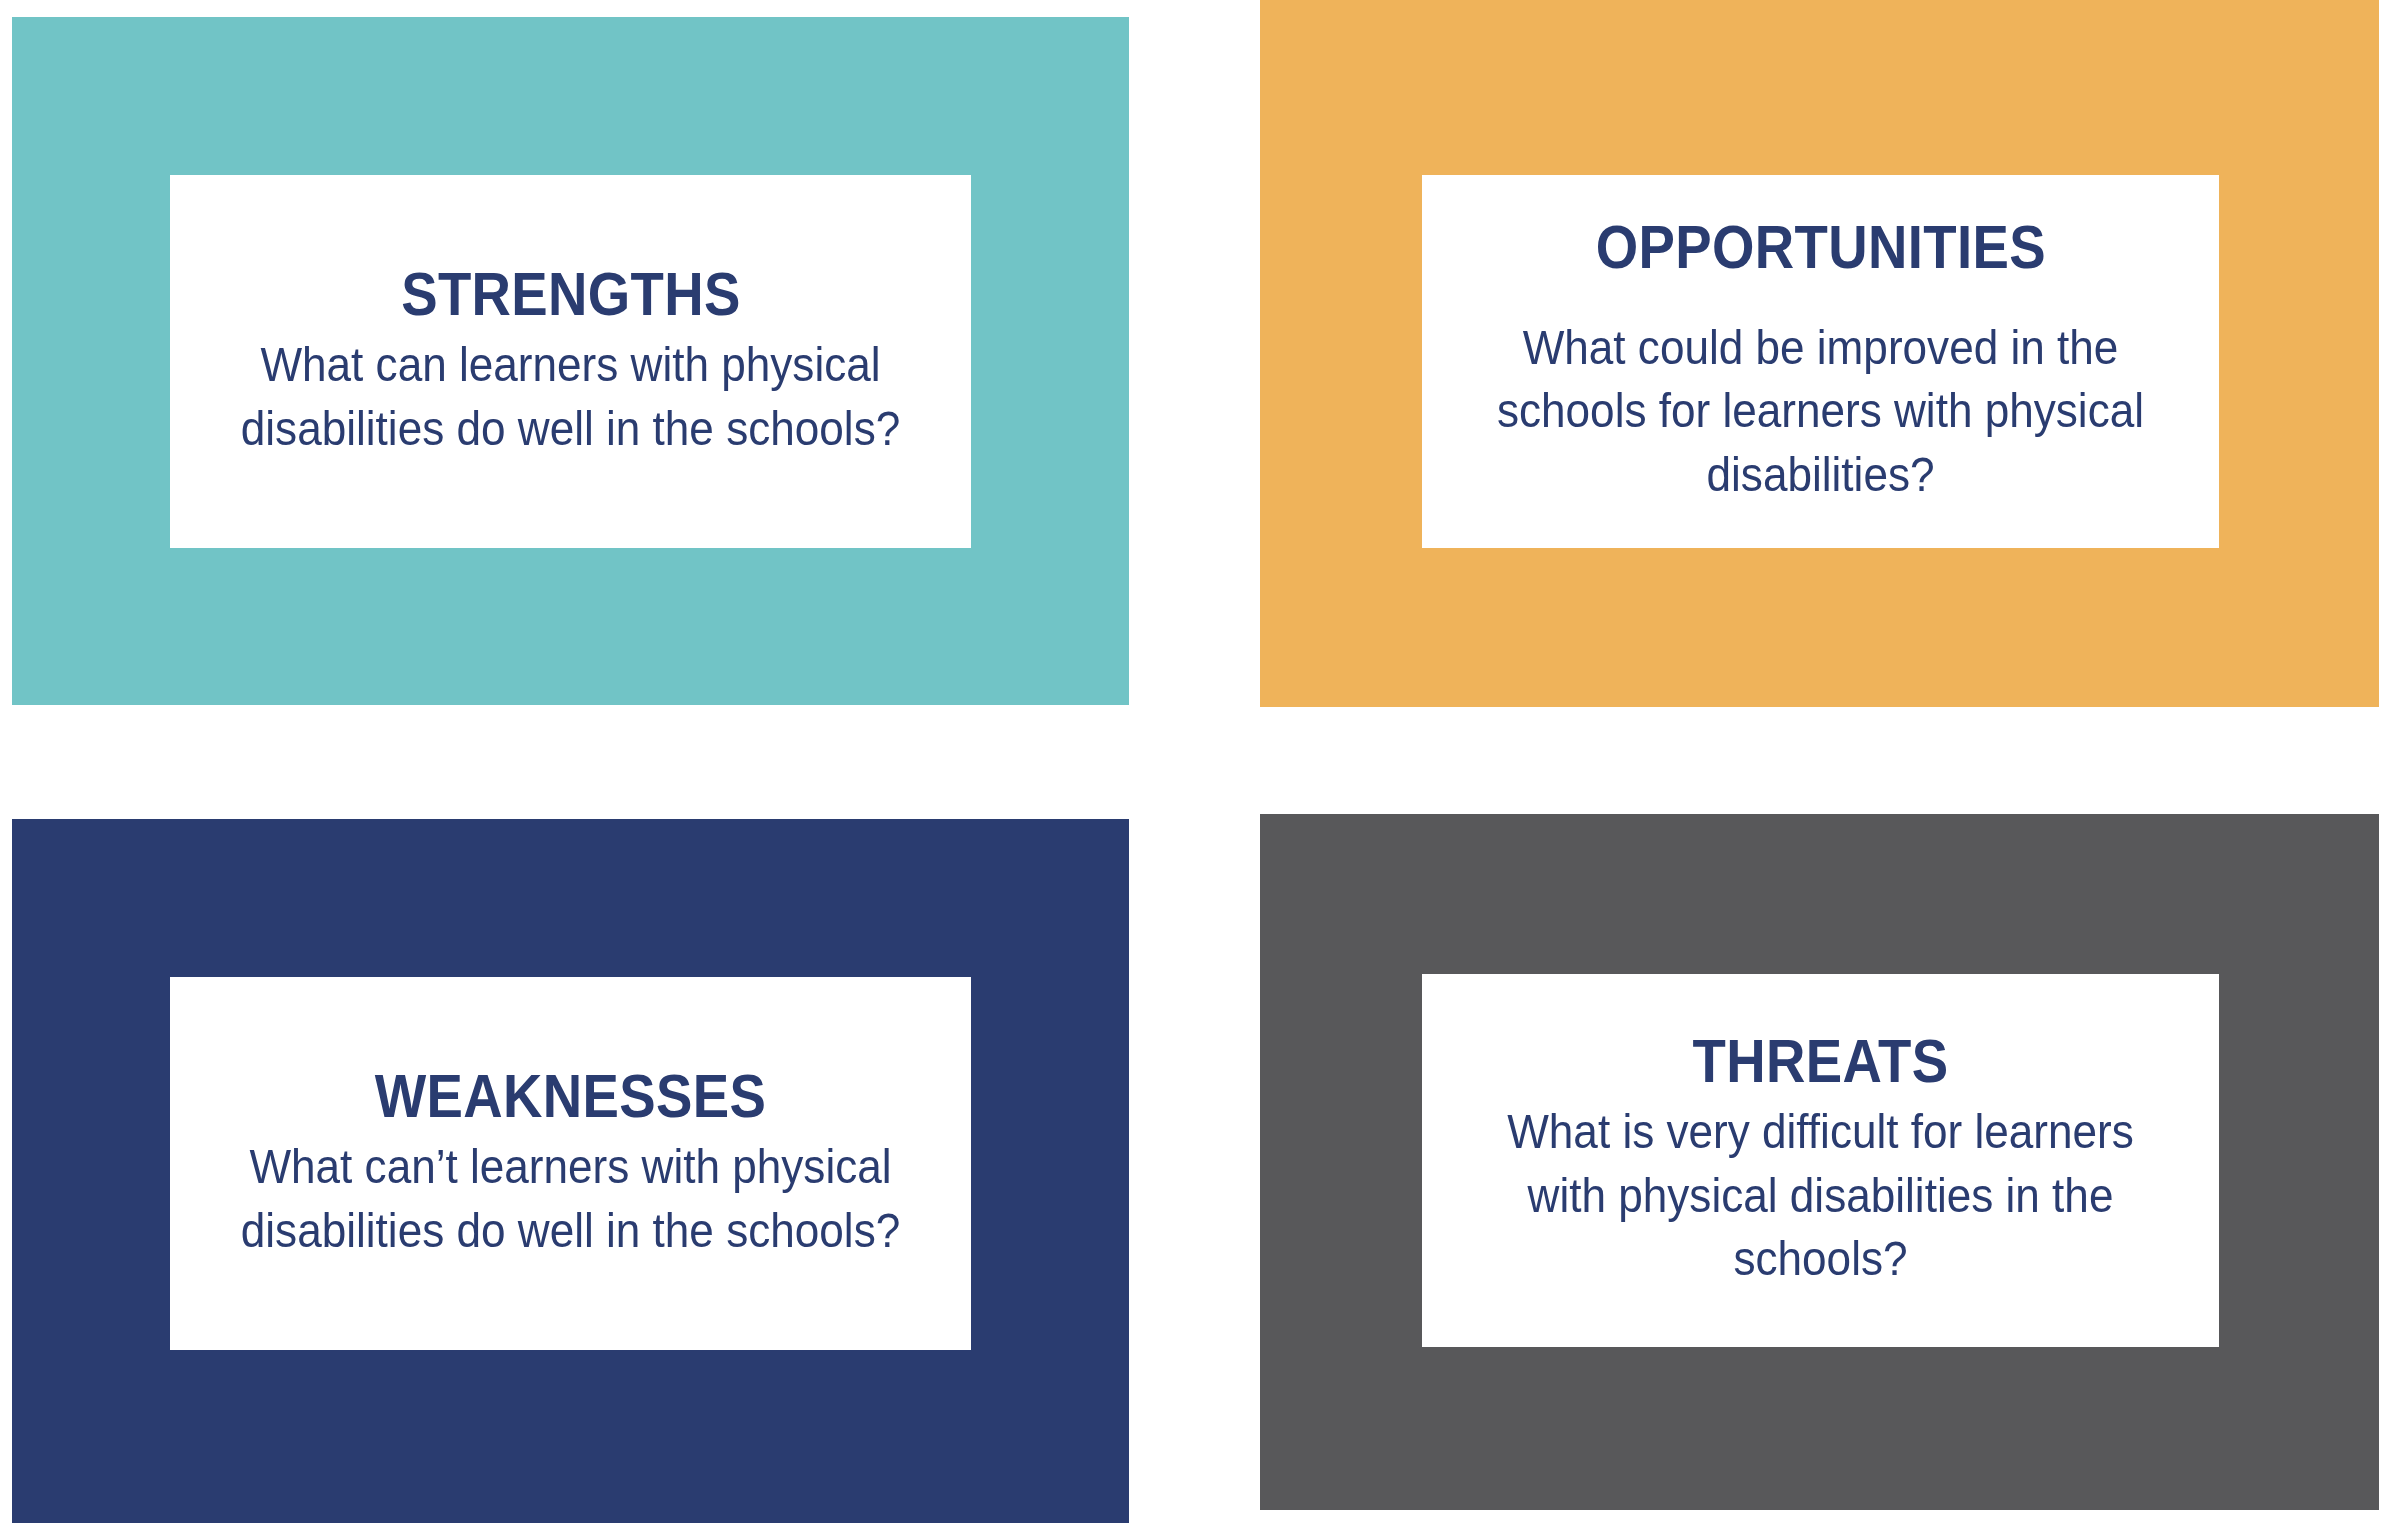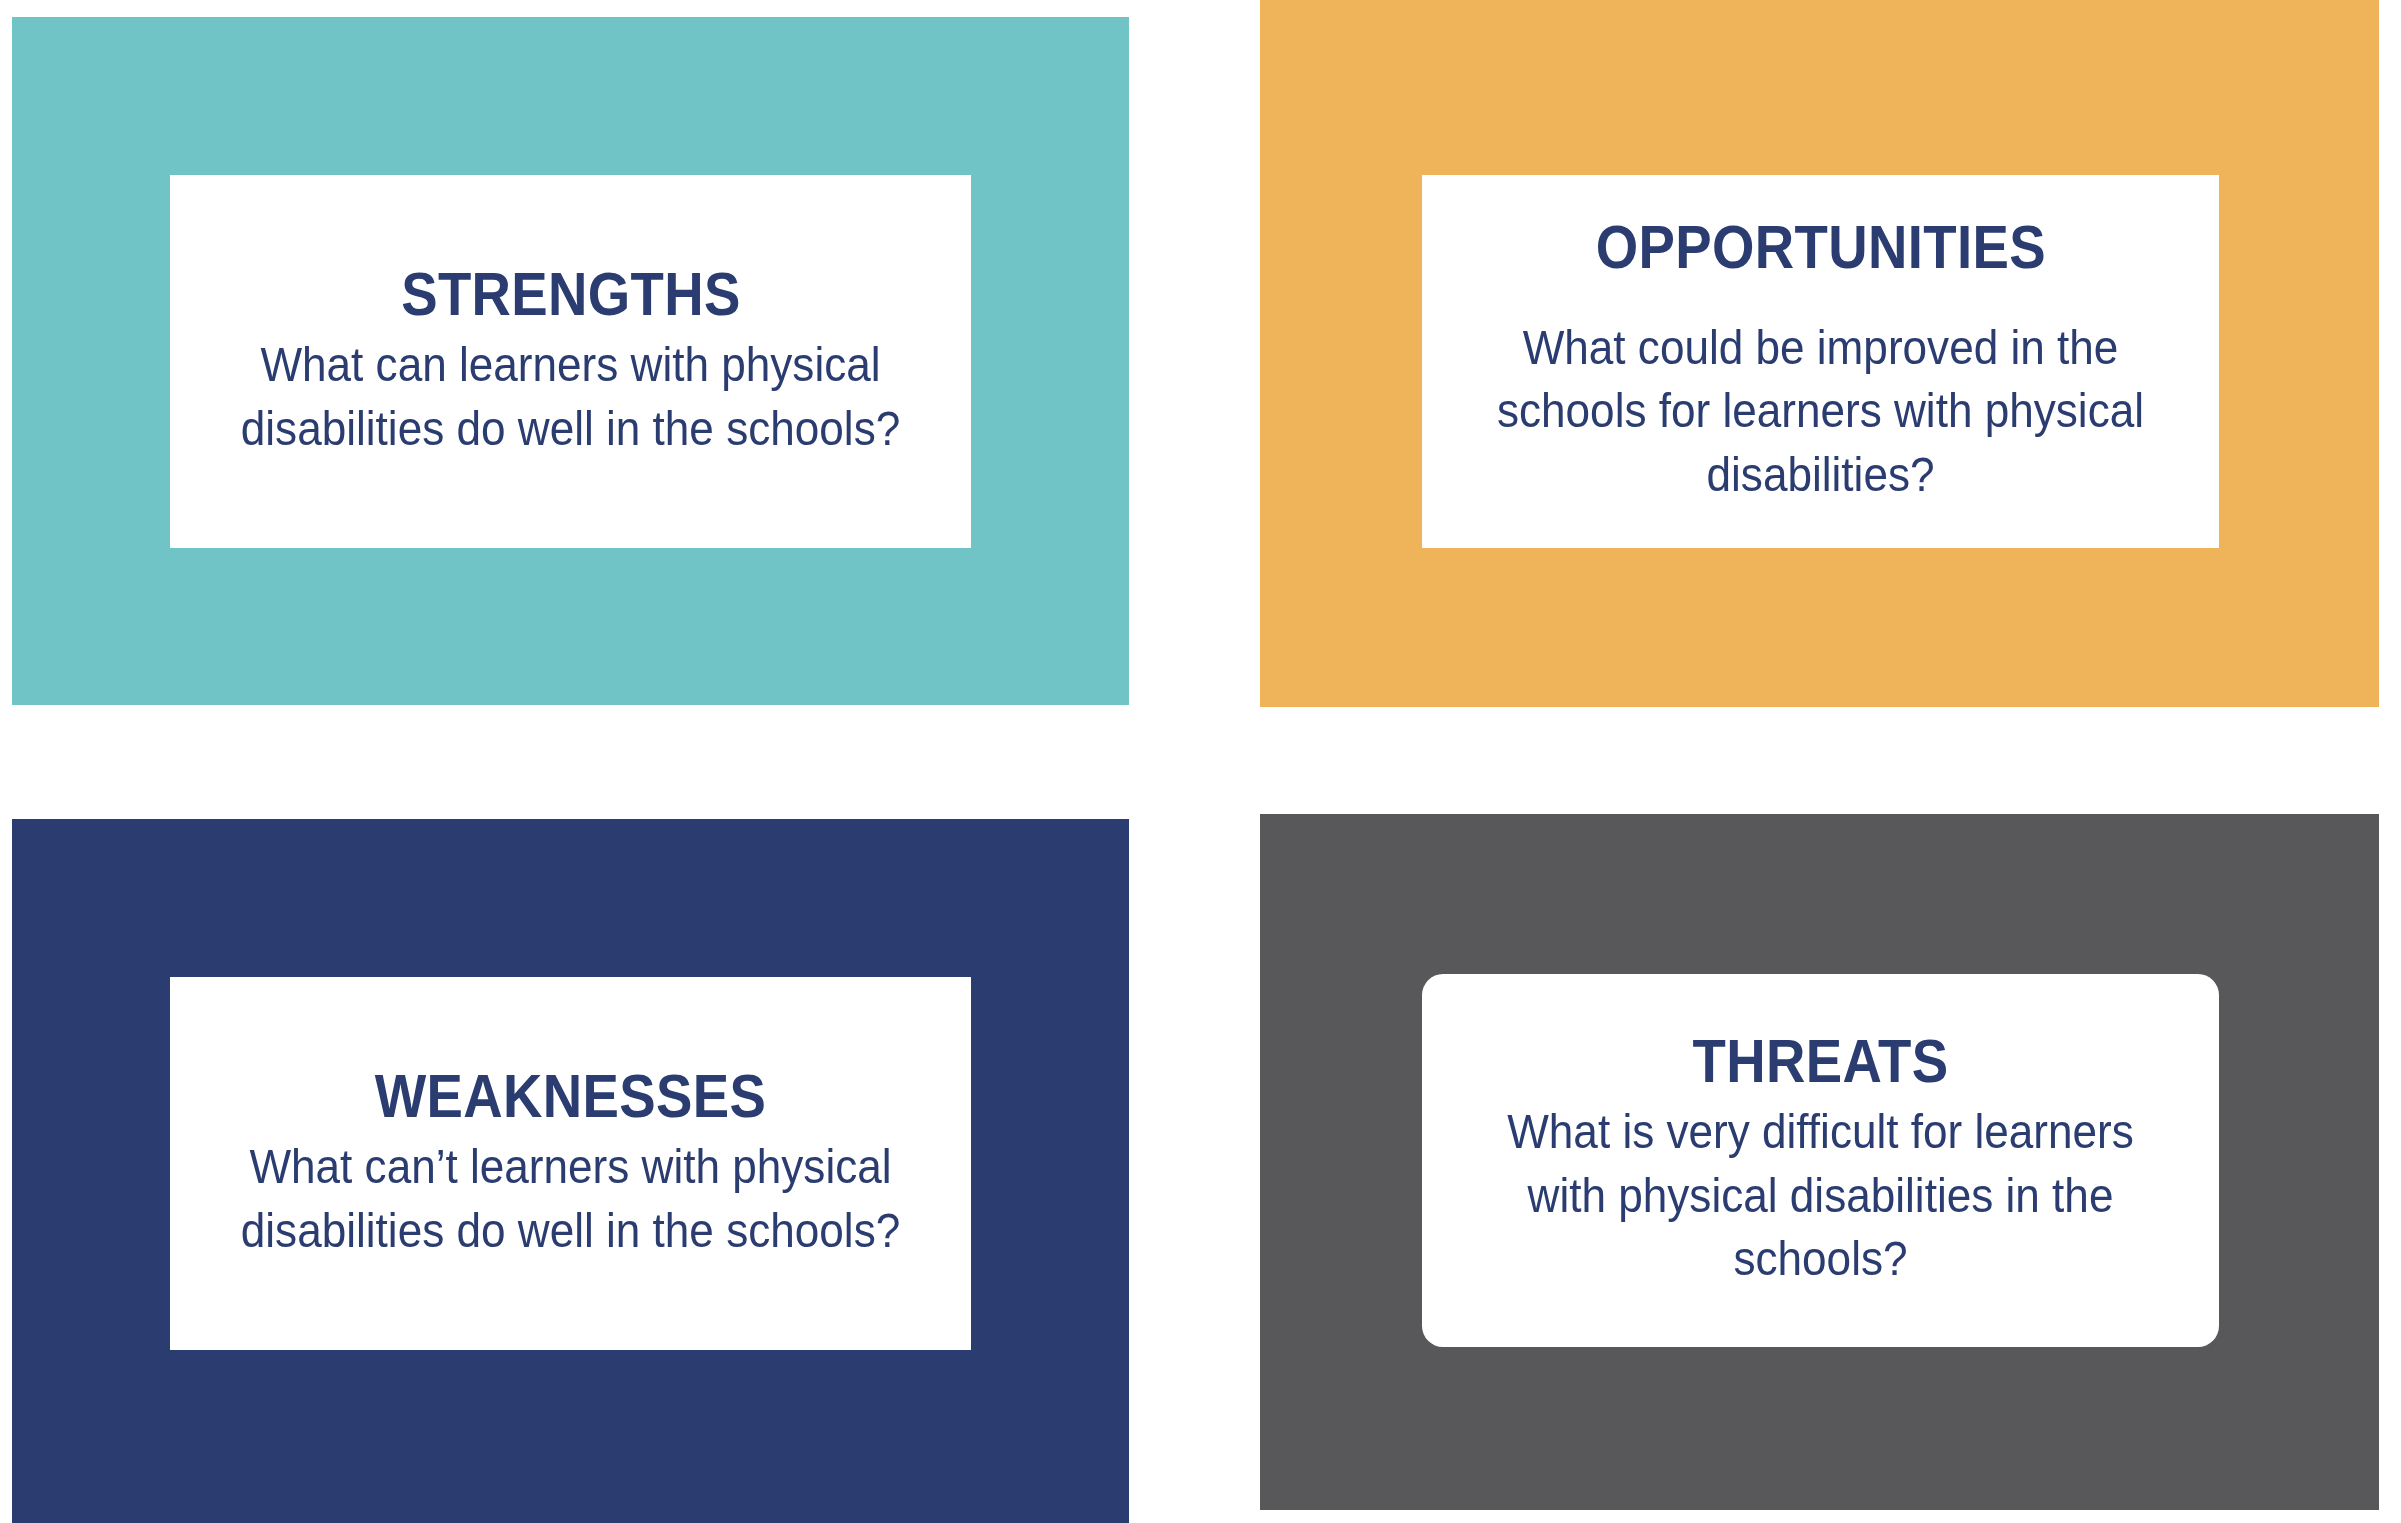--- a/index.html
+++ b/index.html
@@ -87,21 +87,20 @@
     left: 158px;
     top: 158px;
     width: 801px;
     height: 373px;
   }
   #quadrant-threats .swot-card {
     left: 162px;
     top: 160px;
     width: 797px;
     height: 373px;
-    border-radius: 21px;
   }
 
   .swot-title {
     font-family: "Liberation Sans Narrow", "Liberation Sans", "DejaVu Sans Condensed", sans-serif;
     font-weight: bold;
     font-size: 62px;
     line-height: 1.0;
     color: #2A3C70;
     letter-spacing: 0.4px;
     margin: 0 0 8.2px 0;

